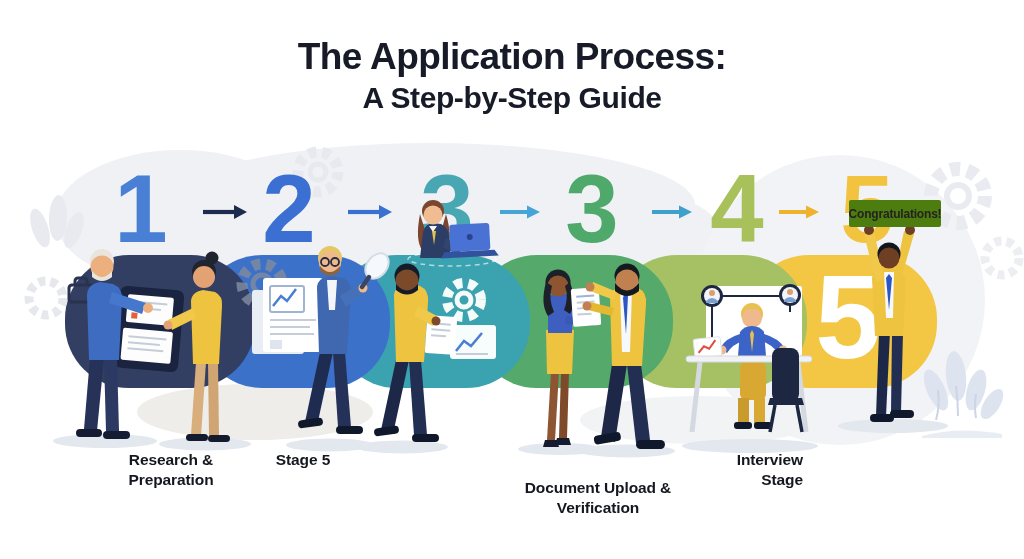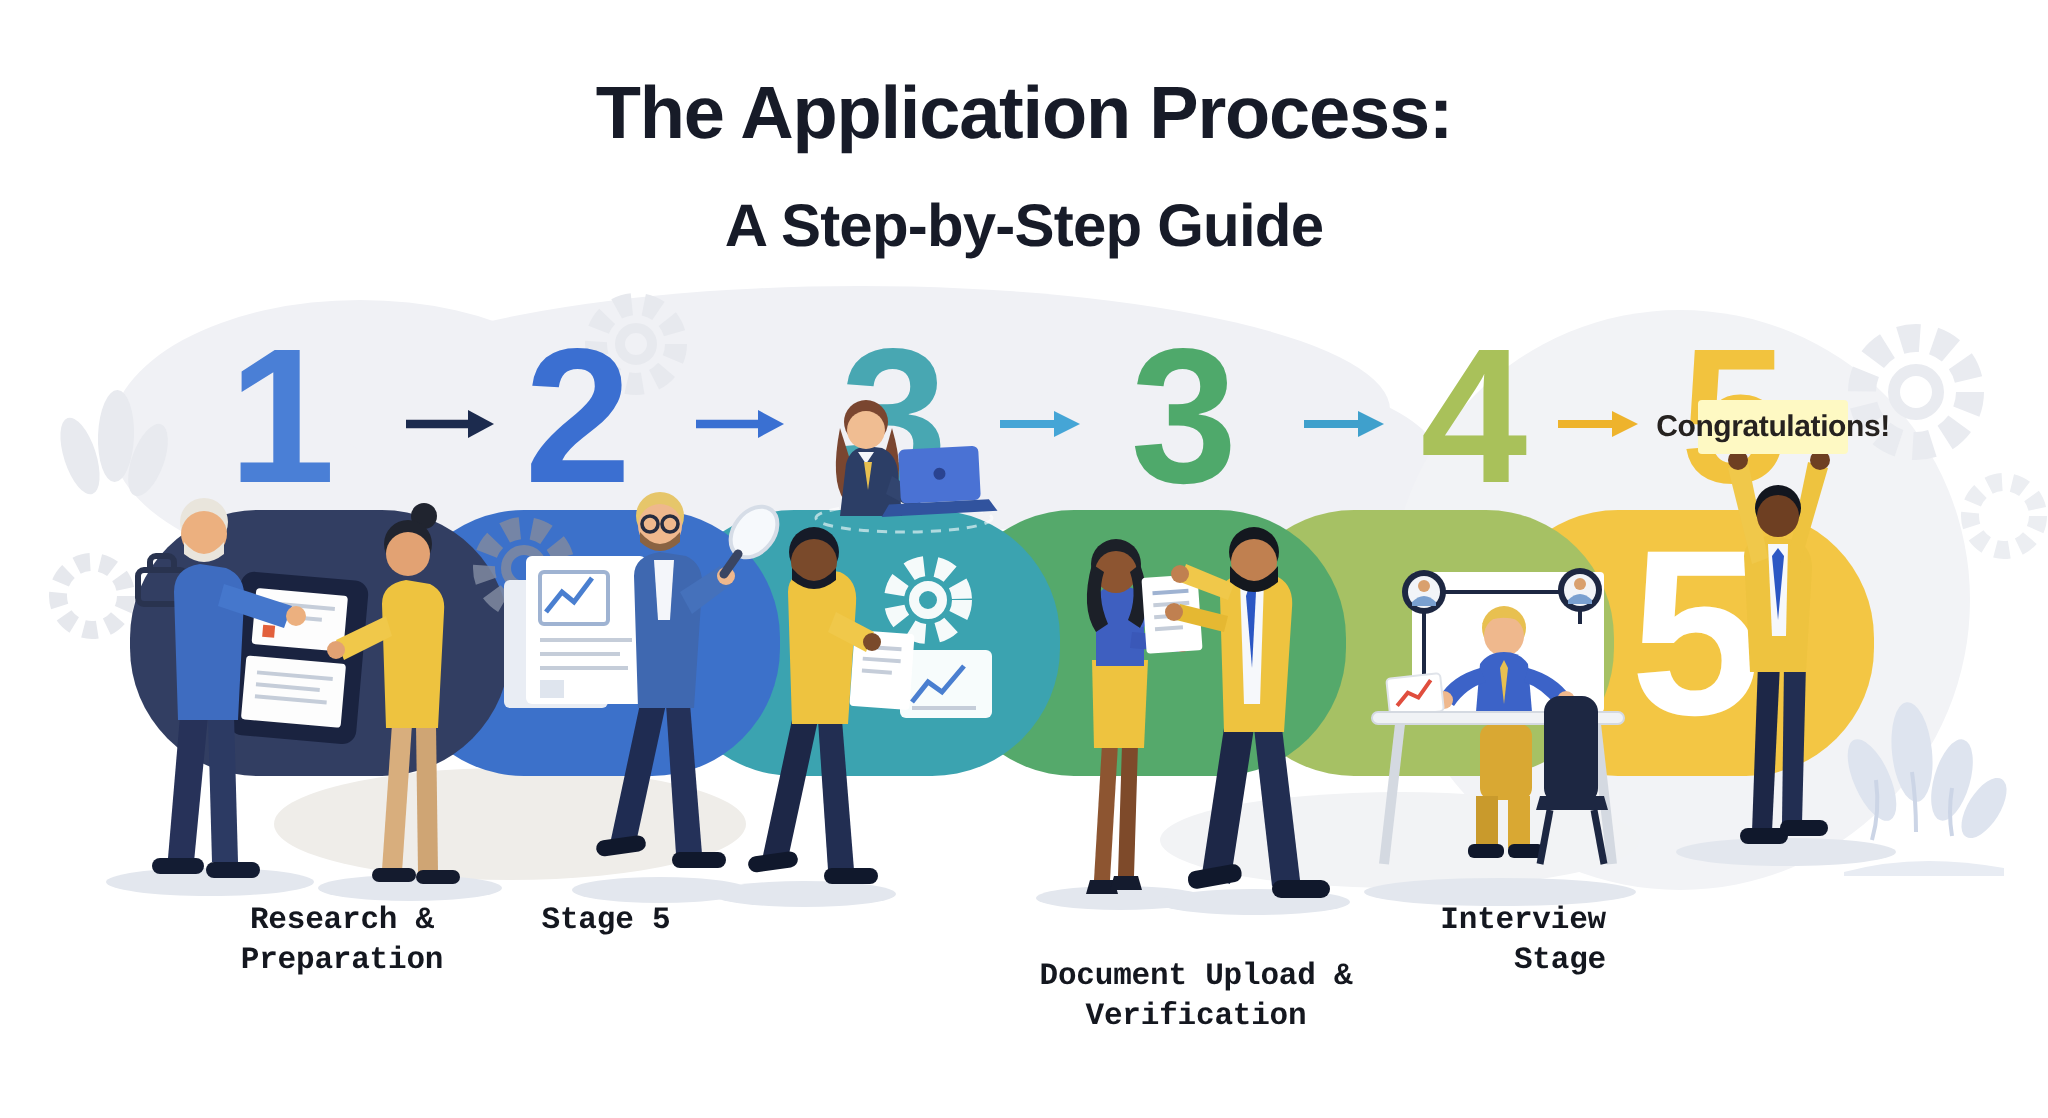--- a/index.html
+++ b/index.html
@@ -5,21 +5,21 @@
   html,body{margin:0;padding:0;background:#fff;}
   .stage{position:relative;width:1024px;height:559px;background:#ffffff;overflow:hidden;
          font-family:"Liberation Sans",sans-serif;}
   .layer{position:absolute;inset:0;}
   .bg-layer{z-index:0;}
   .fg-layer{z-index:3;pointer-events:none;}
 
   
   .title{position:absolute;top:36px;left:0;width:100%;text-align:center;color:#171b28;z-index:5;}
   .t1{font-size:37px;font-weight:700;letter-spacing:-0.6px;}
-  .t2{font-size:30px;font-weight:700;margin-top:19px;letter-spacing:-0.4px;}
+  .t2{font-size:30px;font-weight:700;margin-top:3px;letter-spacing:-0.4px;}
 
   
   .num{position:absolute;top:158px;transform:translateX(-50%);font-size:96px;font-weight:800;
        line-height:102px;z-index:2;}
   .n1{left:141px;color:#4a7fd6;}
   .n2{left:289px;color:#3b6fd1;}
   .n3a{left:447px;color:#48a7b2;}
   .n3b{left:592px;color:#4fa96b;}
   .n4{left:737px;color:#a9c15a;}
   .n5{left:867px;color:#f2c33e;}
@@ -34,28 +34,28 @@
   .p1{left:65px;width:190px;background:#323e62;z-index:6;}
   .p2{left:198px;width:192px;background:#3c71ca;z-index:5;}
   .p3{left:333px;width:197px;background:#3ba3b0;z-index:4;}
   .p4{left:473px;width:200px;background:#55a96b;z-index:3;}
   .p5{left:613px;width:194px;background:#a6c164;z-index:2;}
   .p6{left:745px;width:192px;background:#f3c644;z-index:1;}
 
   .big5{position:absolute;left:800px;top:256px;width:96px;text-align:center;font-size:118px;
         font-weight:800;color:#ffffff;line-height:122px;z-index:2;}
 
-  .sign{position:absolute;left:849px;top:200px;width:75px;height:27px;background:#fef9c3;
-        color:#262220;font-size:15px;font-weight:800;display:flex;align-items:center;
+  .sign{position:absolute;left:849px;top:200px;width:92px;height:27px;background:#4d7c0f;
+        color:#262220;font-size:12px;font-weight:800;display:flex;align-items:center;
         justify-content:center;z-index:4;border-radius:2px;letter-spacing:-0.2px;}
 
   
   .label{position:absolute;top:450px;transform:translateX(-50%);text-align:center;
          font-size:15.5px;font-weight:700;color:#14171f;line-height:1.32;z-index:2;
-         letter-spacing:-0.1px;font-family:Liberation Mono, monospace;}
+         letter-spacing:-0.1px;}
   .l1{left:171px;width:130px;}
   .l2{left:303px;width:90px;}
   .l3{left:446px;width:162px;}
   .l4{left:598px;width:162px;margin-top:28px;}
   .l5{left:753px;width:100px;text-align:right;}
   .l6{left:886px;width:120px;}
 </style>
 </head>
 <body>
 

